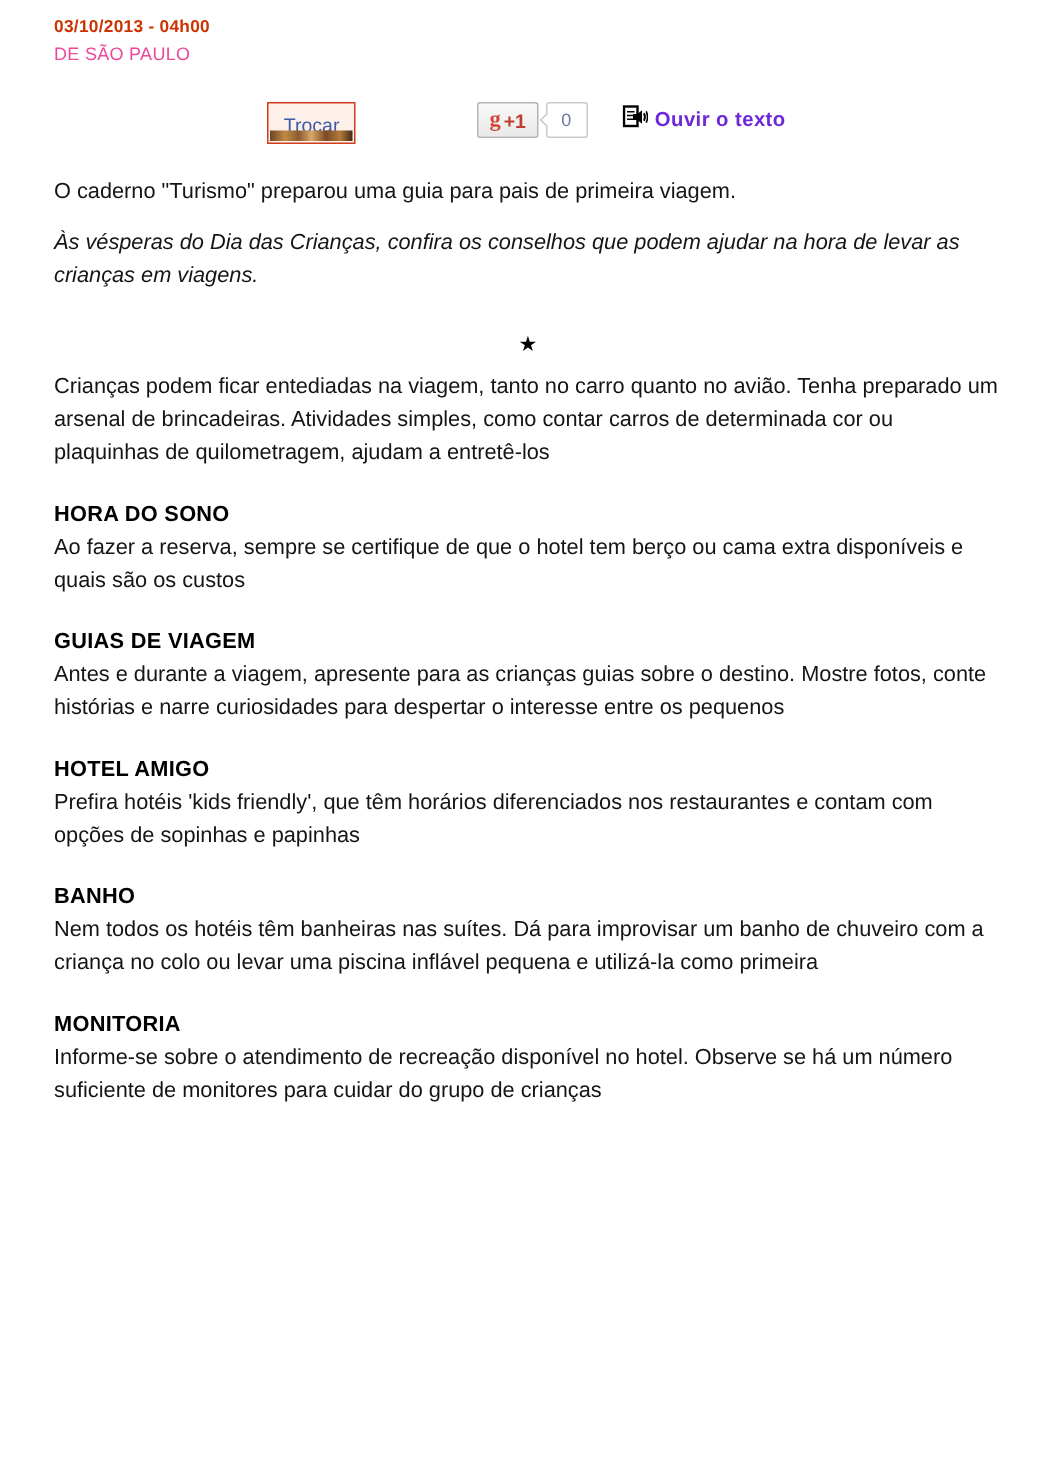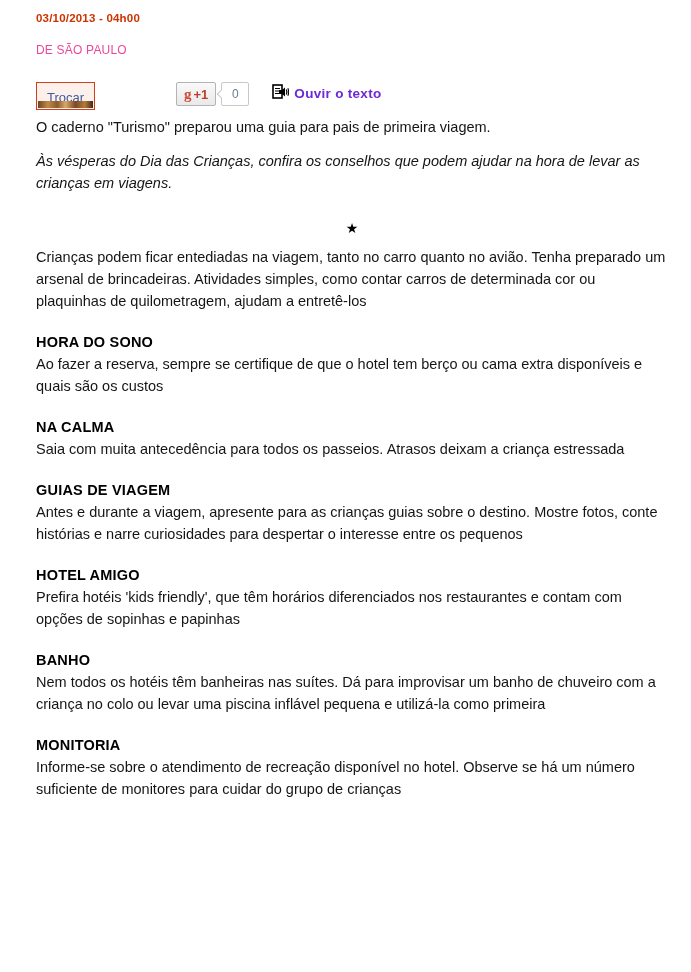--- a/index.html
+++ b/index.html
@@ -12,21 +12,21 @@
     overflow: hidden;
   }
   .content {
     padding: 12px 25px 0 36px;
     width: 691px;
   }
   .date {
     color: #cc3300;
     font-size: 11.5px;
     font-weight: bold;
-    margin-bottom: 19px;
+    margin-bottom: 5px;
     letter-spacing: 0.2px;
   }
   h1.headline {
     font-size: 29px;
     font-weight: bold;
     color: #000;
     letter-spacing: -1px;
     margin-bottom: 17px;
     white-space: nowrap;
   }
@@ -34,21 +34,22 @@
     font-size: 12px;
     color: #ec4899;
     margin-bottom: 25px;
     letter-spacing: 0.2px;
   }
   
   .toolbar {
     display: flex;
     align-items: flex-start;
     height: 30px;
-    margin-bottom: 4px;
+    margin-bottom: 19px;
+    justify-content: center;
   }
   .trocar-btn {
     position: relative;
     width: 59px;
     height: 28px;
     border: 1px solid #cf3f1c;
     background: #fdefe9;
     color: #3c5aa5;
     font-size: 13px;
     font-family: "Liberation Sans", sans-serif;
@@ -206,24 +207,20 @@
 
   <div class="section">
     <p>Crianças podem ficar entediadas na viagem, tanto no carro quanto no avião. Tenha preparado um arsenal de brincadeiras. Atividades simples, como contar carros de determinada cor ou plaquinhas de quilometragem, ajudam a entretê-los</p>
   </div>
 
   <div class="section">
     <h3>HORA DO SONO</h3>
     <p>Ao fazer a reserva, sempre se certifique de que o hotel tem berço ou cama extra disponíveis e quais são os custos</p>
   </div>
 
-  <div class="section">
-    <h3>NA CALMA</h3>
-    <p>Saia com muita antecedência para todos os passeios. Atrasos deixam a criança estressada</p>
-  </div>
 
   <div class="section">
     <h3>GUIAS DE VIAGEM</h3>
     <p>Antes e durante a viagem, apresente para as crianças guias sobre o destino. Mostre fotos, conte histórias e narre curiosidades para despertar o interesse entre os pequenos</p>
   </div>
 
 
   <div class="section">
     <h3>HOTEL AMIGO</h3>
     <p>Prefira hotéis 'kids friendly', que têm horários diferenciados nos restaurantes e contam com opções de sopinhas e papinhas</p>

